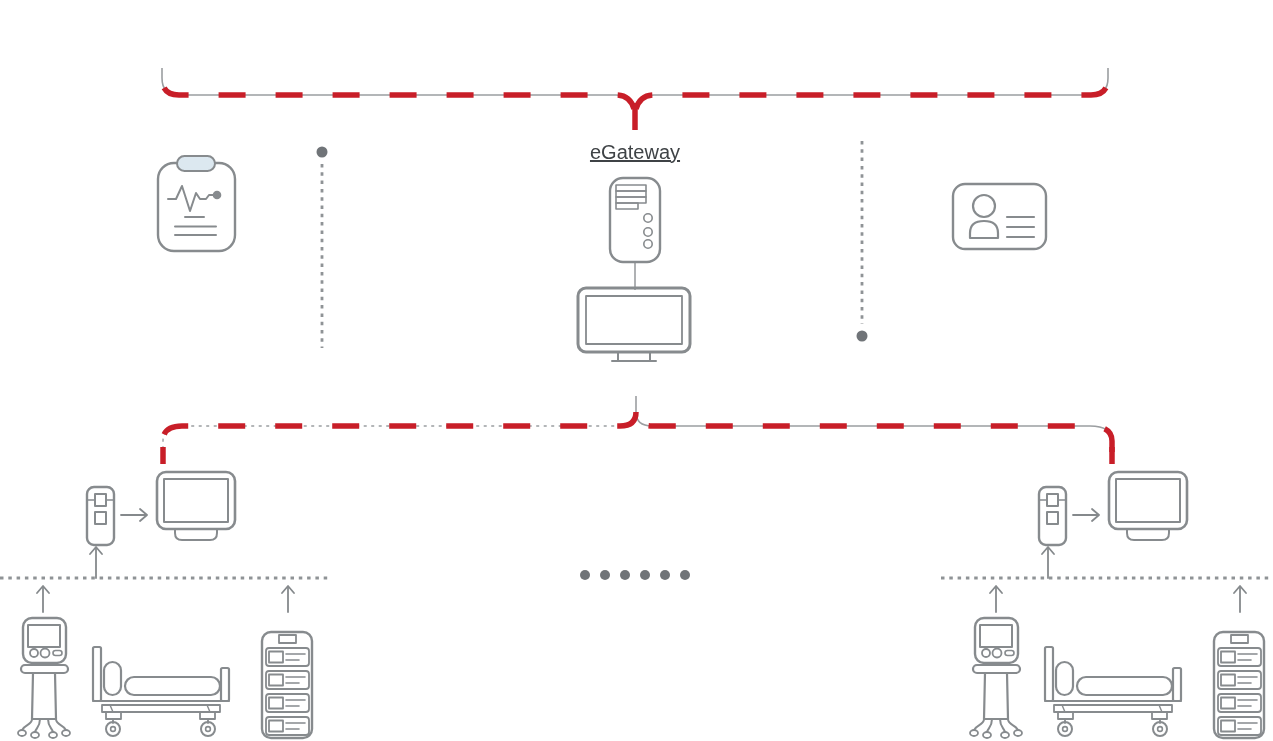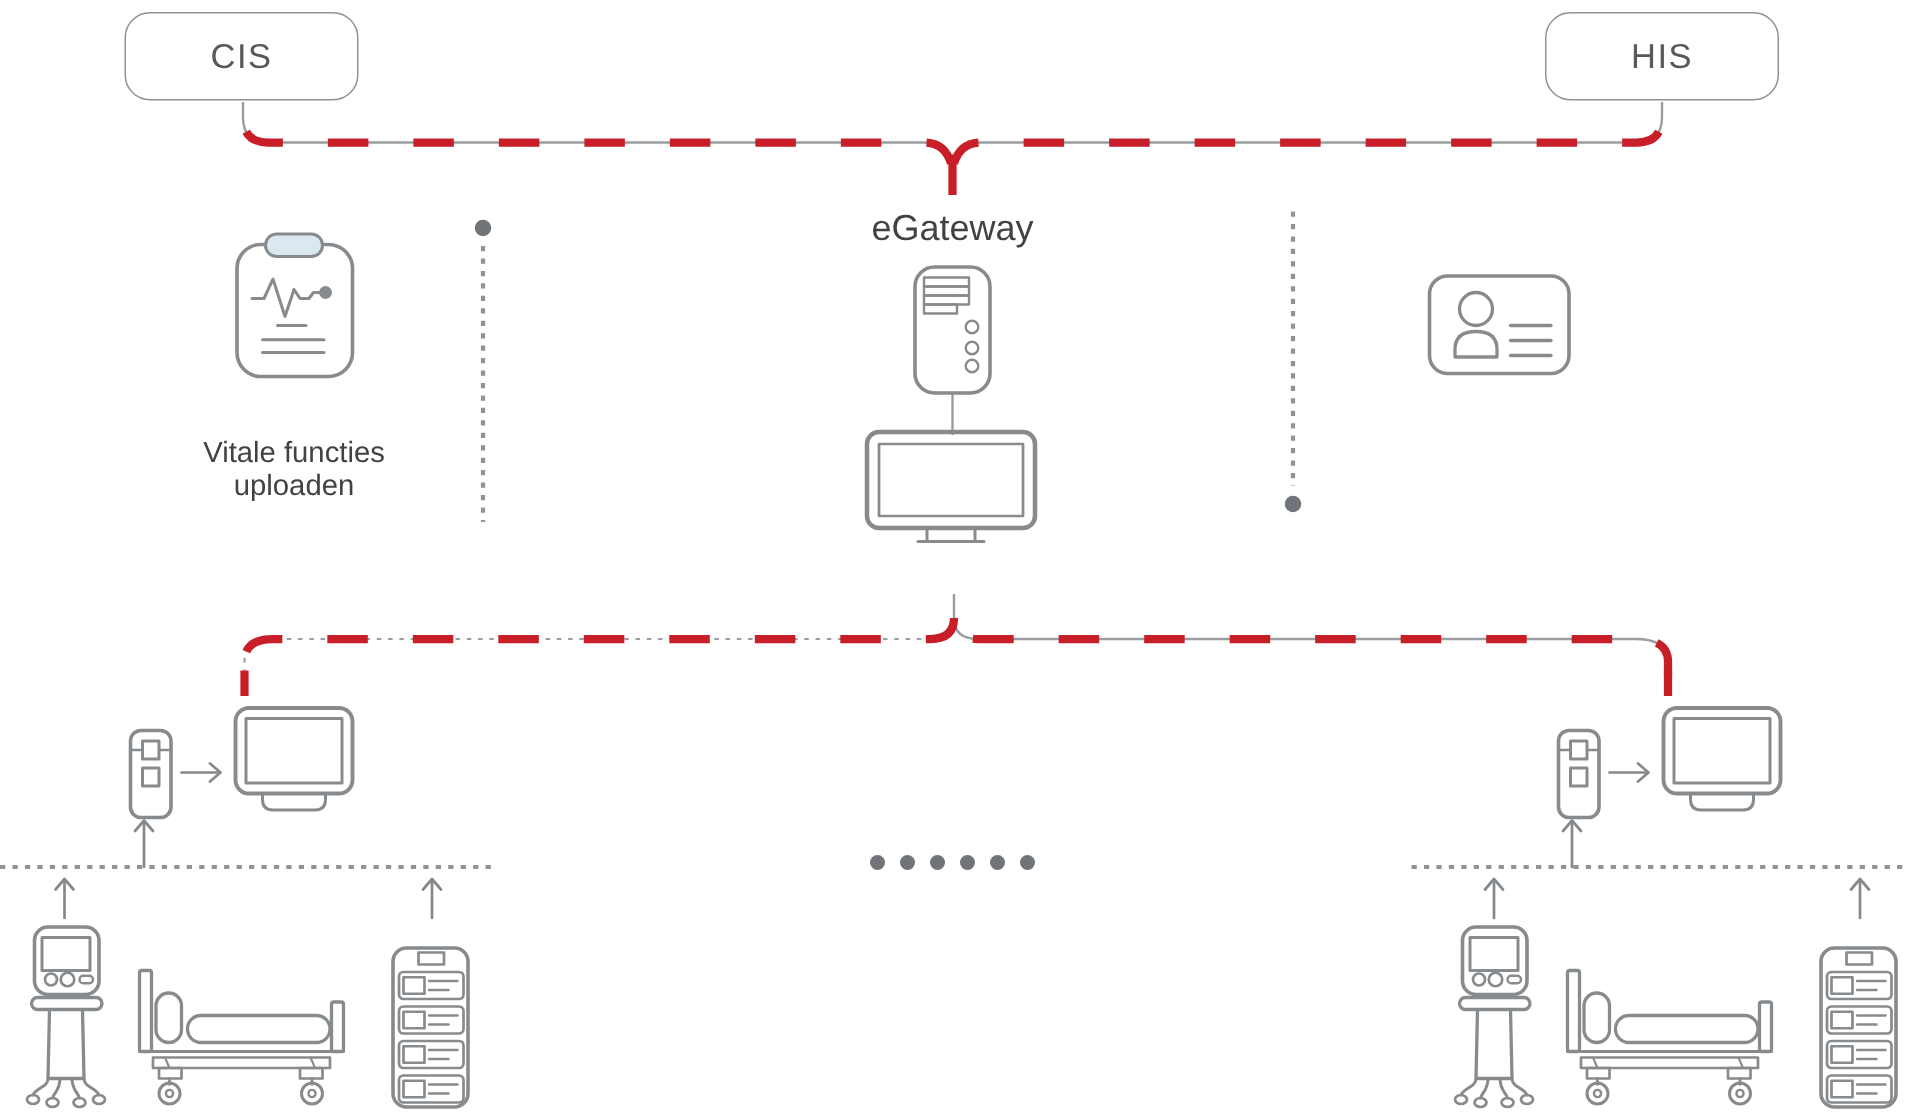--- a/index.html
+++ b/index.html
@@ -26,21 +26,21 @@
   .arrow line,.arrow polyline{stroke:#85898c;stroke-width:1.8;fill:none;stroke-linecap:round;stroke-linejoin:round;}
   
   svg.icon{position:absolute;stroke:var(--icon-gray);fill:none;stroke-linecap:round;stroke-linejoin:round;overflow:visible;}
   
   .sysbox{position:absolute;width:156px;height:59px;border:1.6px solid #8f9396;border-radius:17px;
           display:flex;align-items:center;justify-content:center;box-sizing:border-box;}
   .sysbox span{font-size:23px;letter-spacing:1px;color:#55595c;}
   
   .lbl{position:absolute;text-align:center;white-space:pre-line;}
   .lbl-flow{font-size:19.5px;line-height:22px;width:200px;}
-  .lbl-node{font-size:24px;line-height:21px;width:180px;}
+  .lbl-node{font-size:20px;line-height:21px;width:180px;text-decoration:underline;}
   .hidden-defs{position:absolute;width:0;height:0;overflow:hidden;}
 </style>
 </head>
 <body>
 
 <div class="canvas">
 
   <svg class="layer" width="1273" height="741">
 
     <g>
@@ -232,31 +232,23 @@
         <line x1="28" y1="72" x2="47" y2="72" stroke-width="1.6"></line>
         <line x1="28" y1="78" x2="41" y2="78" stroke-width="1.6"></line>
         <rect x="8" y="89" width="43" height="18" rx="3" stroke-width="1.8"></rect>
         <rect x="11" y="92.5" width="14" height="11" stroke-width="1.8"></rect>
         <line x1="28" y1="95" x2="47" y2="95" stroke-width="1.6"></line>
         <line x1="28" y1="101" x2="41" y2="101" stroke-width="1.6"></line>
       </symbol>
     </defs>
   </svg>
 
-  <div class="sysbox" style="left:83px;top:8px;">
-    <span>CIS</span>
-  </div>
-  <div class="sysbox" style="left:1030px;top:8px;">
-    <span>HIS</span>
-  </div>
 
   <div class="lbl lbl-node" style="left:545px;top:142px;">eGateway</div>
 
-  <div class="lbl lbl-flow" style="left:96px;top:291px;">Vitale functies
-uploaden</div>
 
   <svg class="icon" style="left:152px;top:149px;" width="90" height="105">
       <use href="#sym-clipboard"></use>
     </svg>
   <svg class="icon" style="left:950px;top:181px;" width="100" height="72">
       <use href="#sym-idcard"></use>
     </svg>
 
   <svg class="icon" style="left:607px;top:175px;" width="56" height="90">
       <use href="#sym-tower"></use>

